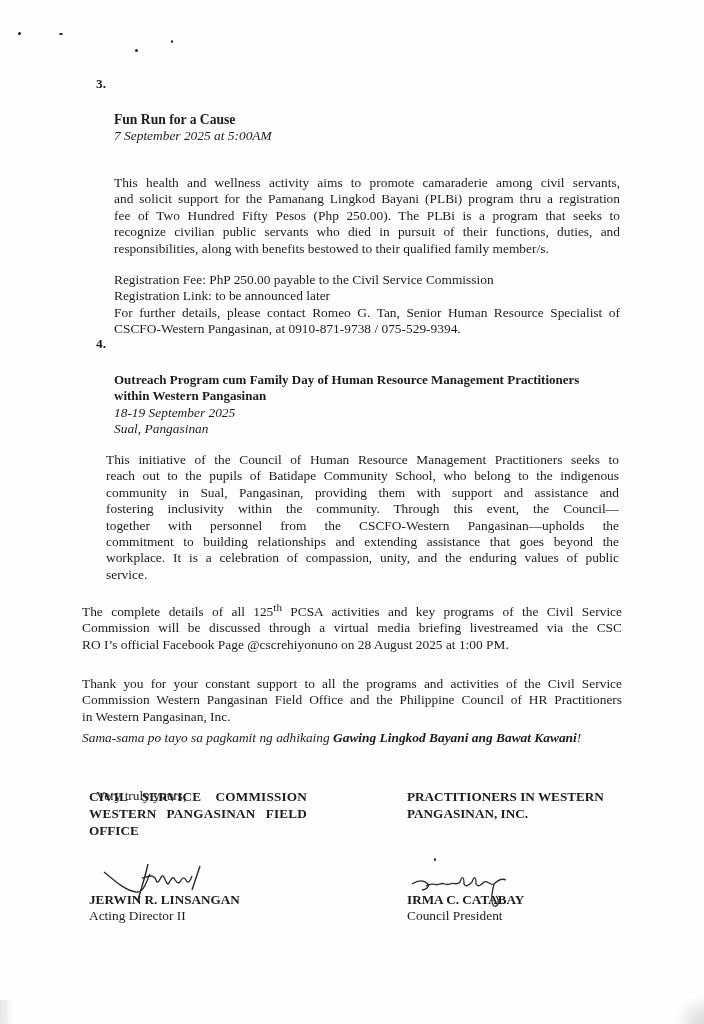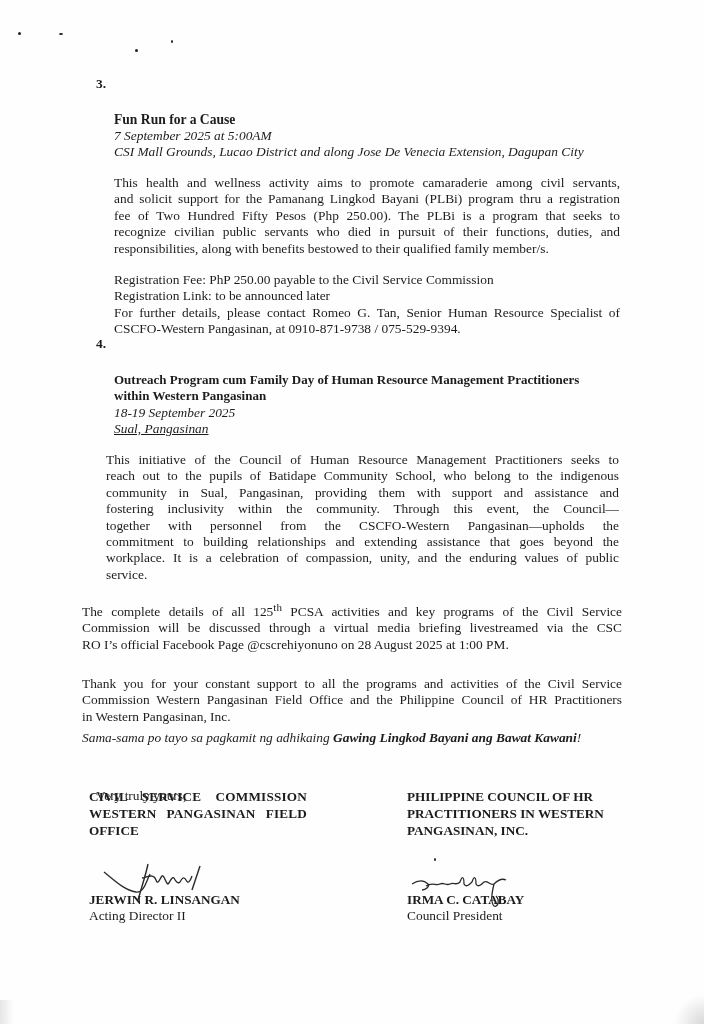--- a/index.html
+++ b/index.html
@@ -105,21 +105,20 @@
 <div class="page">
 
   <div class="speck" style="left:18px;top:32px;"></div>
   <div class="speck" style="left:59px;top:33px;width:4px;height:2px;"></div>
   <div class="speck" style="left:135px;top:49px;"></div>
   <div class="speck" style="left:171px;top:40px;width:2px;height:3px;"></div>
 
   <div class="num" style="left:96px;top:76px;">3.</div>
   <div class="txt bold" style="left:114px;top:76px;font-size:13.6px;">Fun Run for a Cause</div>
   <div class="txt ital" style="left:114px;top:92px;">7 September 2025 at 5:00AM</div>
-  <div class="txt ital" style="left:114px;top:108px;">CSI Mall Grounds, Lucao District and along Jose De Venecia Extension, Dagupan City</div>
 
   <div class="txt" style="left:114px;top:139px;width:506px;">
     <span class="just-line">This health and wellness activity aims to promote camaraderie among civil servants,</span>
     <span class="just-line">and solicit support for the Pamanang Lingkod Bayani (PLBi) program thru a registration</span>
     <span class="just-line">fee of Two Hundred Fifty Pesos (Php 250.00). The PLBi is a program that seeks to</span>
     <span class="just-line">recognize civilian public servants who died in pursuit of their functions, duties, and</span>
     <span class="last-line">responsibilities, along with benefits bestowed to their qualified family member/s.</span>
   </div>
 
   <div class="txt" style="left:114px;top:236px;width:506px;">
@@ -128,21 +127,21 @@
     <span class="just-line">For further details, please contact Romeo G. Tan, Senior Human Resource Specialist of</span>
     <span class="last-line">CSCFO-Western Pangasinan, at 0910-871-9738 / 075-529-9394.</span>
   </div>
 
   <div class="num" style="left:96px;top:336px;">4.</div>
   <div class="txt bold" style="left:114px;top:336px;font-size:13px;">
     <span class="para-line">Outreach Program cum Family Day of Human Resource Management Practitioners</span>
     <span class="para-line">within Western Pangasinan</span>
   </div>
   <div class="txt ital" style="left:114px;top:369px;">18-19 September 2025</div>
-  <div class="txt ital" style="left:114px;top:385px;text-decoration:underline;">Sual, Pangasinan</div>
+  <div class="txt ital" style="left:114px;top:385px;">Sual, Pangasinan</div>
 
   <div class="txt" style="left:106px;top:416px;width:513px;">
     <span class="just-line">This initiative of the Council of Human Resource Management Practitioners seeks to</span>
     <span class="just-line">reach out to the pupils of Batidape Community School, who belong to the indigenous</span>
     <span class="just-line">community in Sual, Pangasinan, providing them with support and assistance and</span>
     <span class="just-line">fostering inclusivity within the community. Through this event, the Council—</span>
     <span class="just-line">together with personnel from the CSCFO-Western Pangasinan—upholds the</span>
     <span class="just-line">commitment to building relationships and extending assistance that goes beyond the</span>
     <span class="just-line">workplace. It is a celebration of compassion, unity, and the enduring values of public</span>
     <span class="last-line">service.</span>
@@ -174,21 +173,20 @@
   <svg class="signature" style="left:100px;top:860px;" width="120" height="48" viewBox="0 0 120 48">
     <path d="M4 12 C 14 20, 24 30, 36 32 C 44 33, 46 22, 50 14" fill="none" stroke="#2a2a2a" stroke-width="1.3"></path>
     <path d="M48 4 C 46 14, 42 26, 38 40" fill="none" stroke="#2a2a2a" stroke-width="1.4"></path>
     <path d="M42 18 C 50 16, 54 14, 56 20 C 58 26, 60 18, 62 16 C 64 14, 66 24, 68 24 C 70 22, 72 16, 74 18 C 76 22, 78 24, 80 22 C 82 18, 84 16, 86 20 C 88 24, 90 22, 92 16" fill="none" stroke="#2a2a2a" stroke-width="1.3"></path>
     <path d="M100 6 L 92 30" fill="none" stroke="#2a2a2a" stroke-width="1.4"></path>
   </svg>
   <div class="sig-name" style="left:89px;top:892px;">JERWIN R. LINSANGAN</div>
   <div class="sig-title" style="left:89px;top:908px;text-align:center;">Acting Director II</div>
 
   <div class="sig-org" style="left:407px;top:788px;width:220px;">
-    <span class="para-line">PHILIPPINE COUNCIL OF HR</span>
     <span class="para-line">PRACTITIONERS IN WESTERN</span>
     <span class="para-line">PANGASINAN, INC.</span>
   </div>
   <div class="speck" style="left:434px;top:858px;width:2px;height:3px;"></div>
   <svg class="signature" style="left:408px;top:872px;" width="120" height="40" viewBox="0 0 120 40">
     <path d="M4 12 C 10 8, 16 8, 20 12 C 22 14, 18 18, 14 18" fill="none" stroke="#2a2a2a" stroke-width="1.3"></path>
     <path d="M18 14 C 24 10, 28 14, 32 12 C 36 10, 38 14, 42 12 C 46 10, 48 14, 52 10 C 54 4, 56 4, 56 12 C 58 16, 62 12, 64 10 C 66 4, 68 4, 68 12 C 70 16, 74 12, 76 10 C 80 8, 82 14, 86 12 C 90 8, 94 6, 98 8" fill="none" stroke="#2a2a2a" stroke-width="1.3"></path>
     <path d="M86 12 C 84 20, 82 30, 86 34 C 90 36, 92 28, 88 24" fill="none" stroke="#2a2a2a" stroke-width="1.3"></path>
   </svg>
   <div class="sig-name" style="left:407px;top:892px;">IRMA C. CATABAY</div>

